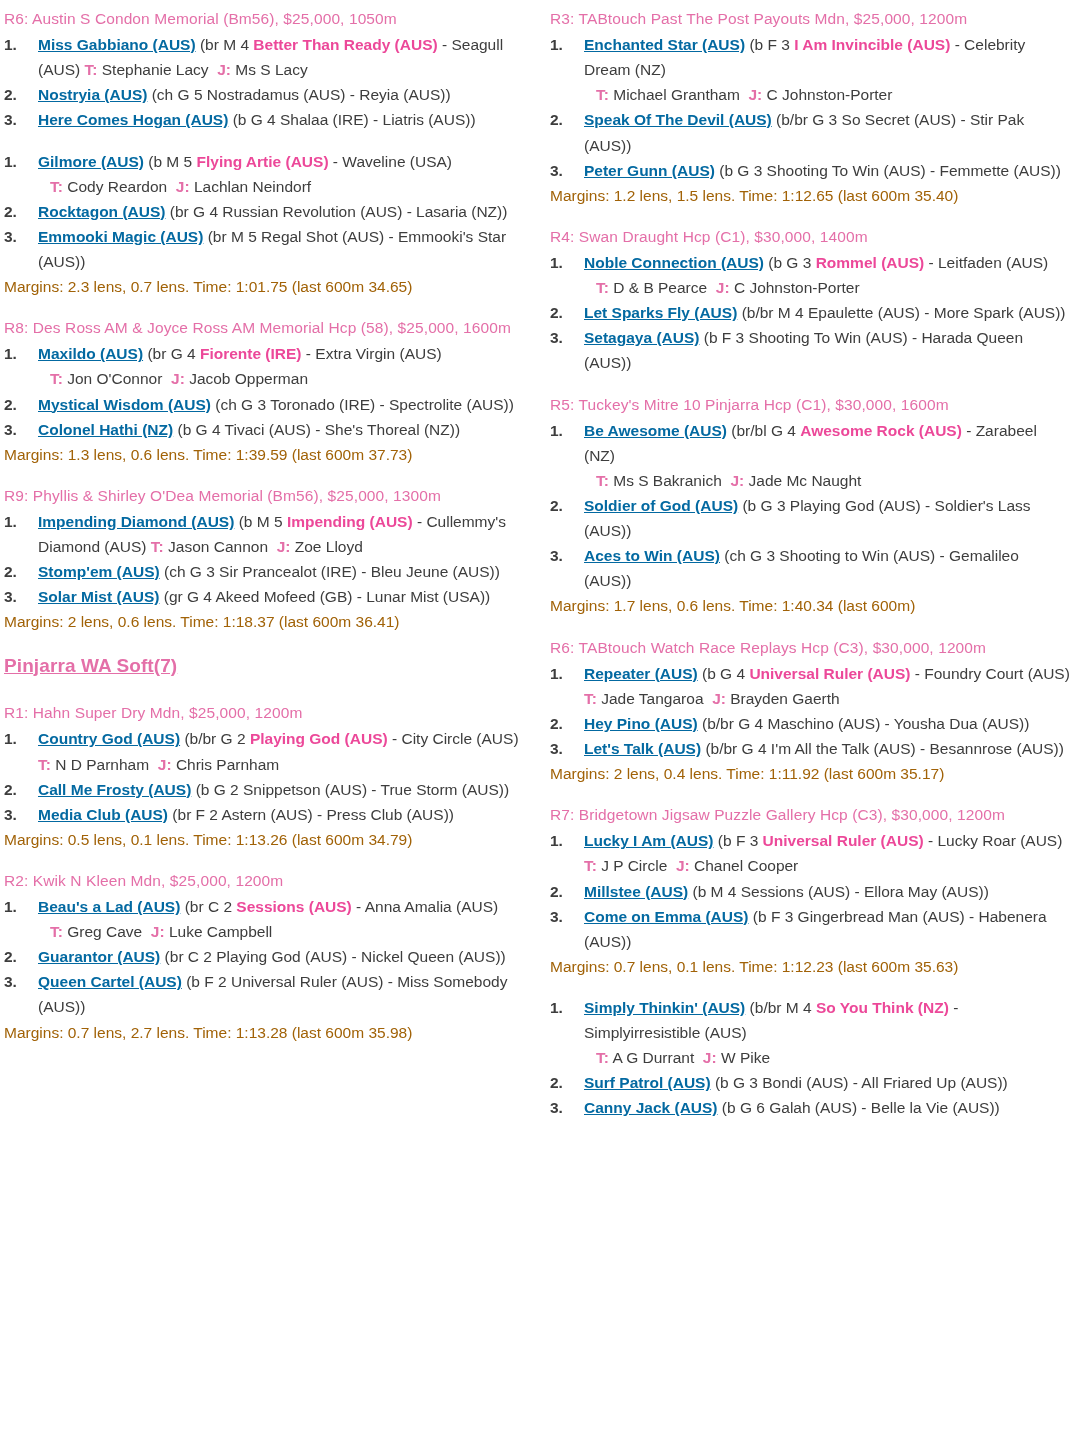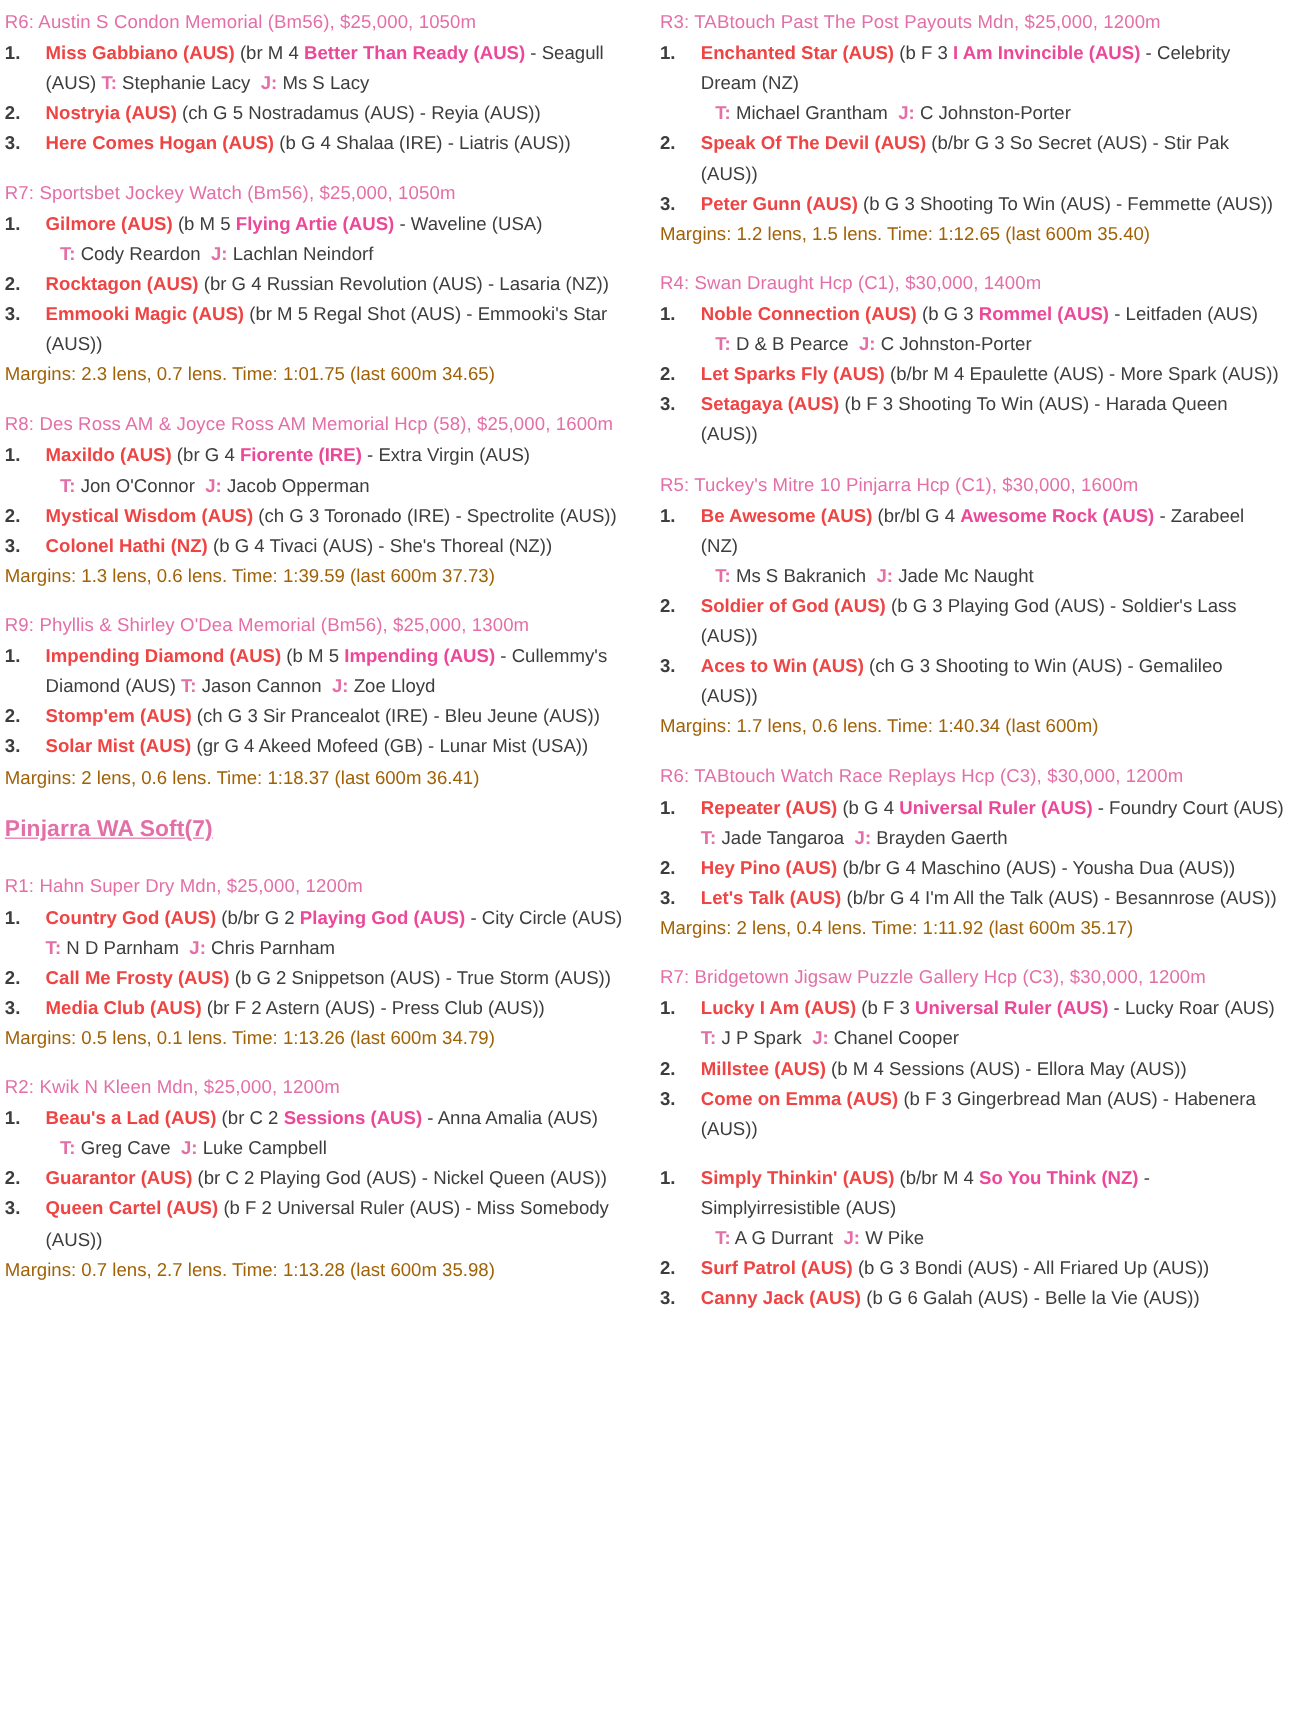--- a/index.html
+++ b/index.html
@@ -59,21 +59,22 @@
     width: 34px;
     flex: 0 0 34px;
     font-weight: bold;
     color: #3d3d3d;
   }
   .rtext {
     flex: 1 1 auto;
   }
   .horse {
     font-weight: bold;
-    color: #ef4444;
+    color: #0369a1;
+    text-decoration: underline;
   }
   .sire {
     color: #ec4899;
     font-weight: bold;
   }
   .lbl {
     color: #e46fa8;
     font-weight: bold;
   }
   .people {
@@ -104,21 +105,20 @@
           <div class="runner">
             <div class="rank">2.</div>
             <div class="rtext"><span class="horse">Nostryia (AUS)</span> <span>(ch G 5 Nostradamus (AUS) - Reyia (AUS))</span></div>
           </div>
           <div class="runner">
             <div class="rank">3.</div>
             <div class="rtext"><span class="horse">Here Comes Hogan (AUS)</span> <span>(b G 4 Shalaa (IRE) - Liatris (AUS))</span></div>
           </div>
         </div>
         <div class="race-block">
-          <div class="race-head">R7: Sportsbet Jockey Watch (Bm56), $25,000, 1050m</div>
           <div class="runner">
             <div class="rank">1.</div>
             <div class="rtext"><span class="horse">Gilmore (AUS)</span> <span>(b M 5</span> <span class="sire">Flying Artie (AUS)</span> <span>- Waveline (USA)</span><span class="people"><span class="lbl">T:</span> <span>Cody Reardon</span>&nbsp; <span class="lbl">J:</span> <span>Lachlan Neindorf</span></span></div>
           </div>
           <div class="runner">
             <div class="rank">2.</div>
             <div class="rtext"><span class="horse">Rocktagon (AUS)</span> <span>(br G 4 Russian Revolution (AUS) - Lasaria (NZ))</span></div>
           </div>
           <div class="runner">
             <div class="rank">3.</div>
@@ -253,30 +253,31 @@
           <div class="runner">
             <div class="rank">3.</div>
             <div class="rtext"><span class="horse">Let's Talk (AUS)</span> <span>(b/br G 4 I'm All the Talk (AUS) - Besannrose (AUS))</span></div>
           </div>
           <div class="margins">Margins: 2 lens, 0.4 lens. Time: 1:11.92 (last 600m 35.17)</div>
         </div>
         <div class="race-block">
           <div class="race-head">R7: Bridgetown Jigsaw Puzzle Gallery Hcp (C3), $30,000, 1200m</div>
           <div class="runner">
             <div class="rank">1.</div>
-            <div class="rtext"><span class="horse">Lucky I Am (AUS)</span> <span>(b F 3</span> <span class="sire">Universal Ruler (AUS)</span> <span>- Lucky Roar (AUS)</span><span class="people inline"> <span class="lbl">T:</span> <span>J P Spark</span>&nbsp; <span class="lbl">J:</span> <span>Chanel Cooper</span></span></div>
+            <div class="rtext"><span class="horse">Lucky I Am (AUS)</span> <span>(b F 3</span> <span class="sire">Universal Ruler (AUS)</span> <span>- Lucky Roar (AUS)</span><span class="people inline"> <span class="lbl">T:</span> <span>J P Circle</span>&nbsp; <span class="lbl">J:</span> <span>Chanel Cooper</span></span></div>
           </div>
           <div class="runner">
             <div class="rank">2.</div>
             <div class="rtext"><span class="horse">Millstee (AUS)</span> <span>(b M 4 Sessions (AUS) - Ellora May (AUS))</span></div>
           </div>
           <div class="runner">
             <div class="rank">3.</div>
             <div class="rtext"><span class="horse">Come on Emma (AUS)</span> <span>(b F 3 Gingerbread Man (AUS) - Habenera (AUS))</span></div>
           </div>
+          <div class="margins">Margins: 0.7 lens, 0.1 lens. Time: 1:12.23 (last 600m 35.63)</div>
         </div>
         <div class="race-block">
           <div class="runner">
             <div class="rank">1.</div>
             <div class="rtext"><span class="horse">Simply Thinkin' (AUS)</span> <span>(b/br M 4</span> <span class="sire">So You Think (NZ)</span> <span>- Simplyirresistible (AUS)</span><span class="people"><span class="lbl">T:</span> <span>A G Durrant</span>&nbsp; <span class="lbl">J:</span> <span>W Pike</span></span></div>
           </div>
           <div class="runner">
             <div class="rank">2.</div>
             <div class="rtext"><span class="horse">Surf Patrol (AUS)</span> <span>(b G 3 Bondi (AUS) - All Friared Up (AUS))</span></div>
           </div>

